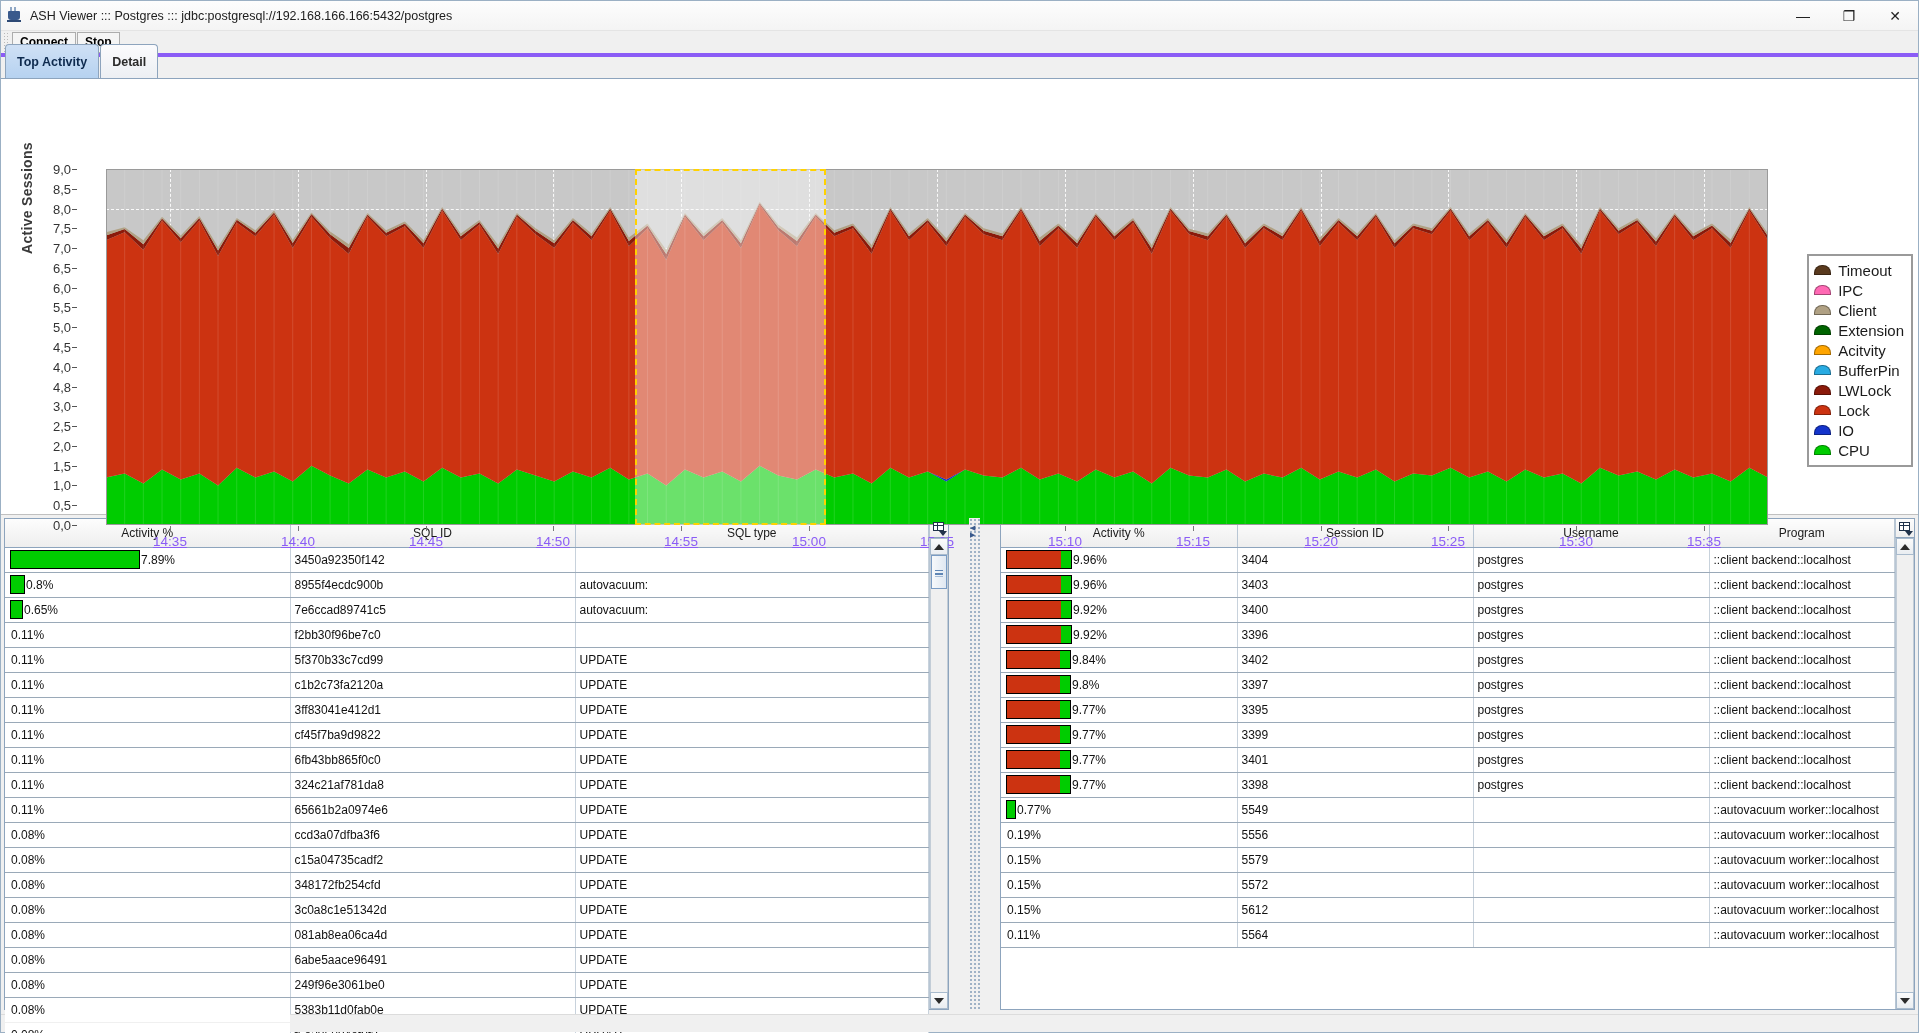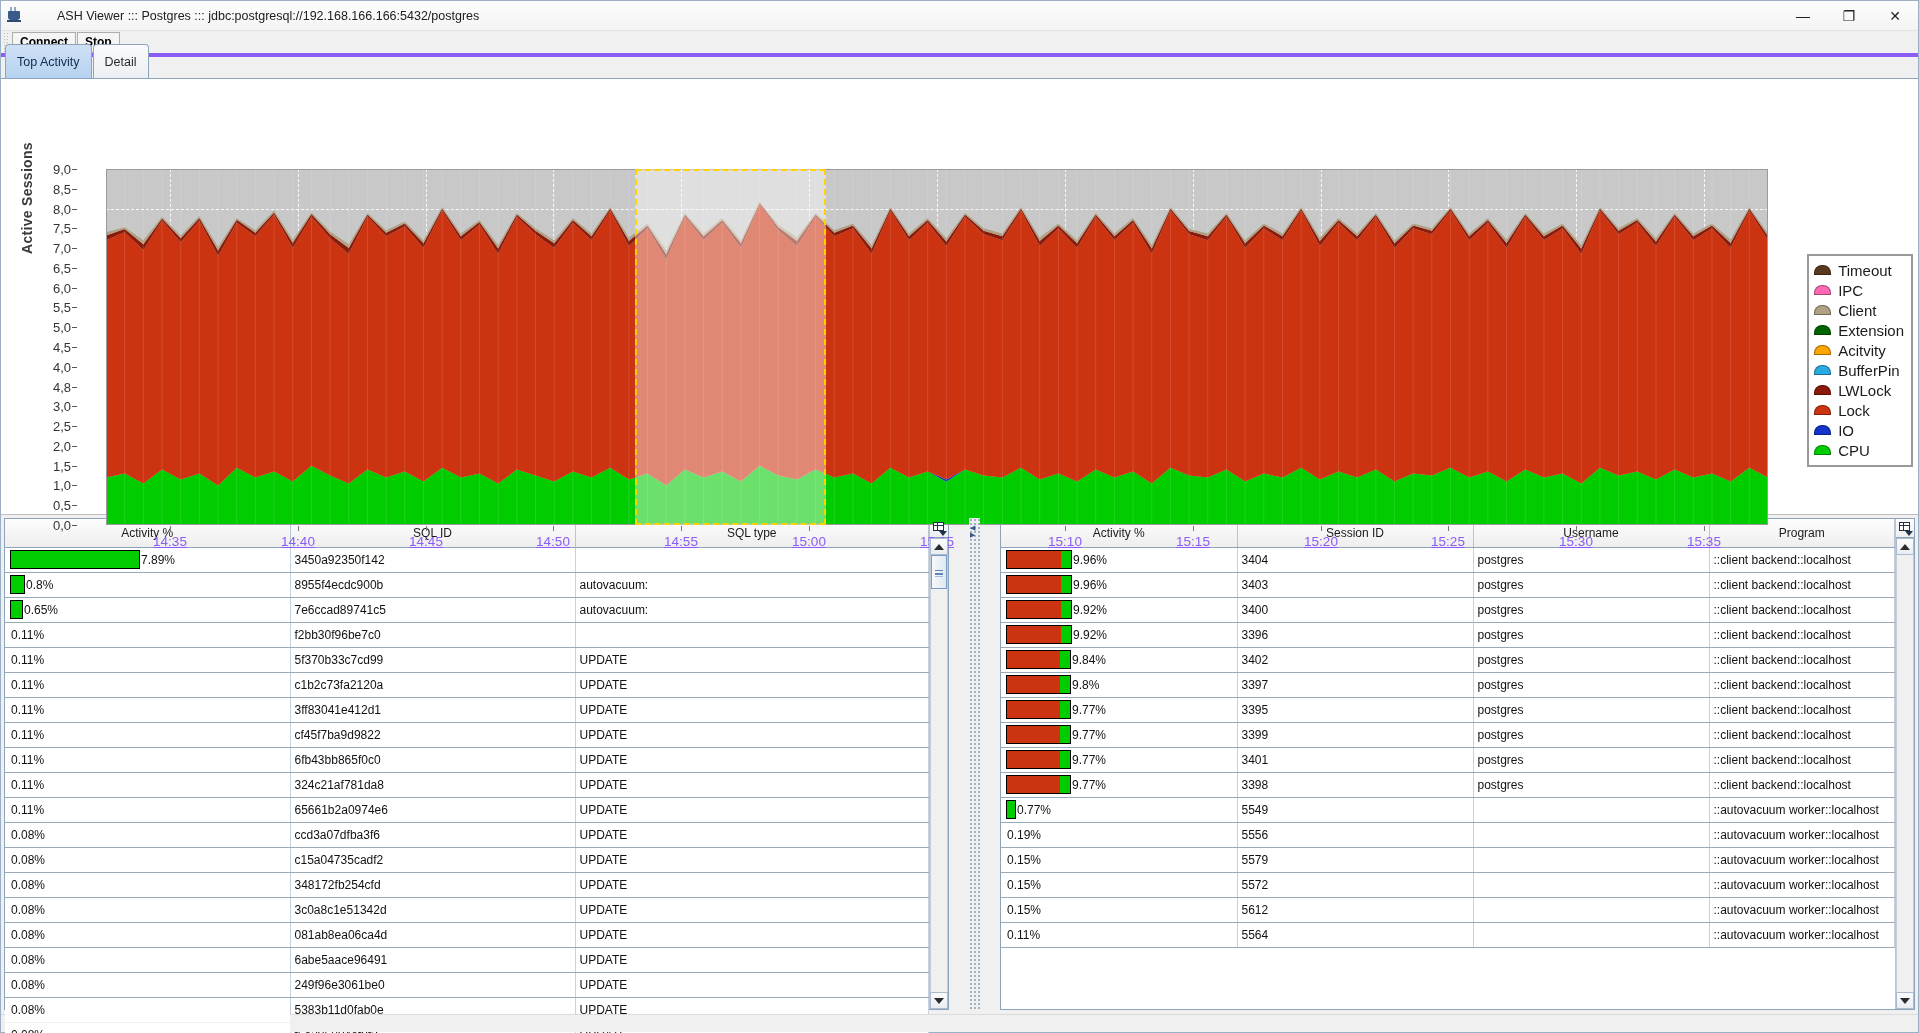--- a/index.html
+++ b/index.html
@@ -16,21 +16,20 @@
     width: 1919px; height: 1033px;
     display: flex; flex-direction: column;
     background: #f0f0f0;
     border: 1px solid #9bb0c4;
   }
   .titlebar {
     height: 30px; flex: 0 0 30px;
     background: linear-gradient(#fdfdfd, #f4f4f4);
     display: flex; align-items: center;
     border-bottom: 1px solid #e4e4e4;
-    gap: 27px;
   }
   .title-icon {
     width: 18px; height: 18px; margin-left: 5px; margin-right: 6px;
     position: relative; flex: 0 0 18px;
   }
   .title-icon .cup {
     position:absolute; left:2px; top:4px; width:12px; height:9px;
     background:#3a5a8c; border-radius:1px 1px 3px 3px;
   }
   .title-icon .steam {
@@ -74,21 +73,21 @@
   
   .tabbar {
     height: 22px; flex: 0 0 22px;
     display: flex; align-items: flex-end;
     padding-left: 4px;
     background: #f0f0f0;
     border-bottom: 1px solid #8da4bd;
   }
   .tab {
     height: 34px; padding: 8px 11px;
-    font-size: 12.5px; font-weight: normal; color: #2b2b2b;
+    font-size: 12.5px; font-weight: bold; color: #2b2b2b;
     display: flex; align-items: center;
     border: 1px solid #8da4bd; border-bottom: none;
     border-radius: 4px 4px 0 0;
     background: linear-gradient(#fbfbfd, #eceff3);
     margin-right: 1px;
     position: relative;
   }
   .tab.active {
     background: linear-gradient(#cfe0f5, #b6d2f0);
     color: #0e2a4e;

